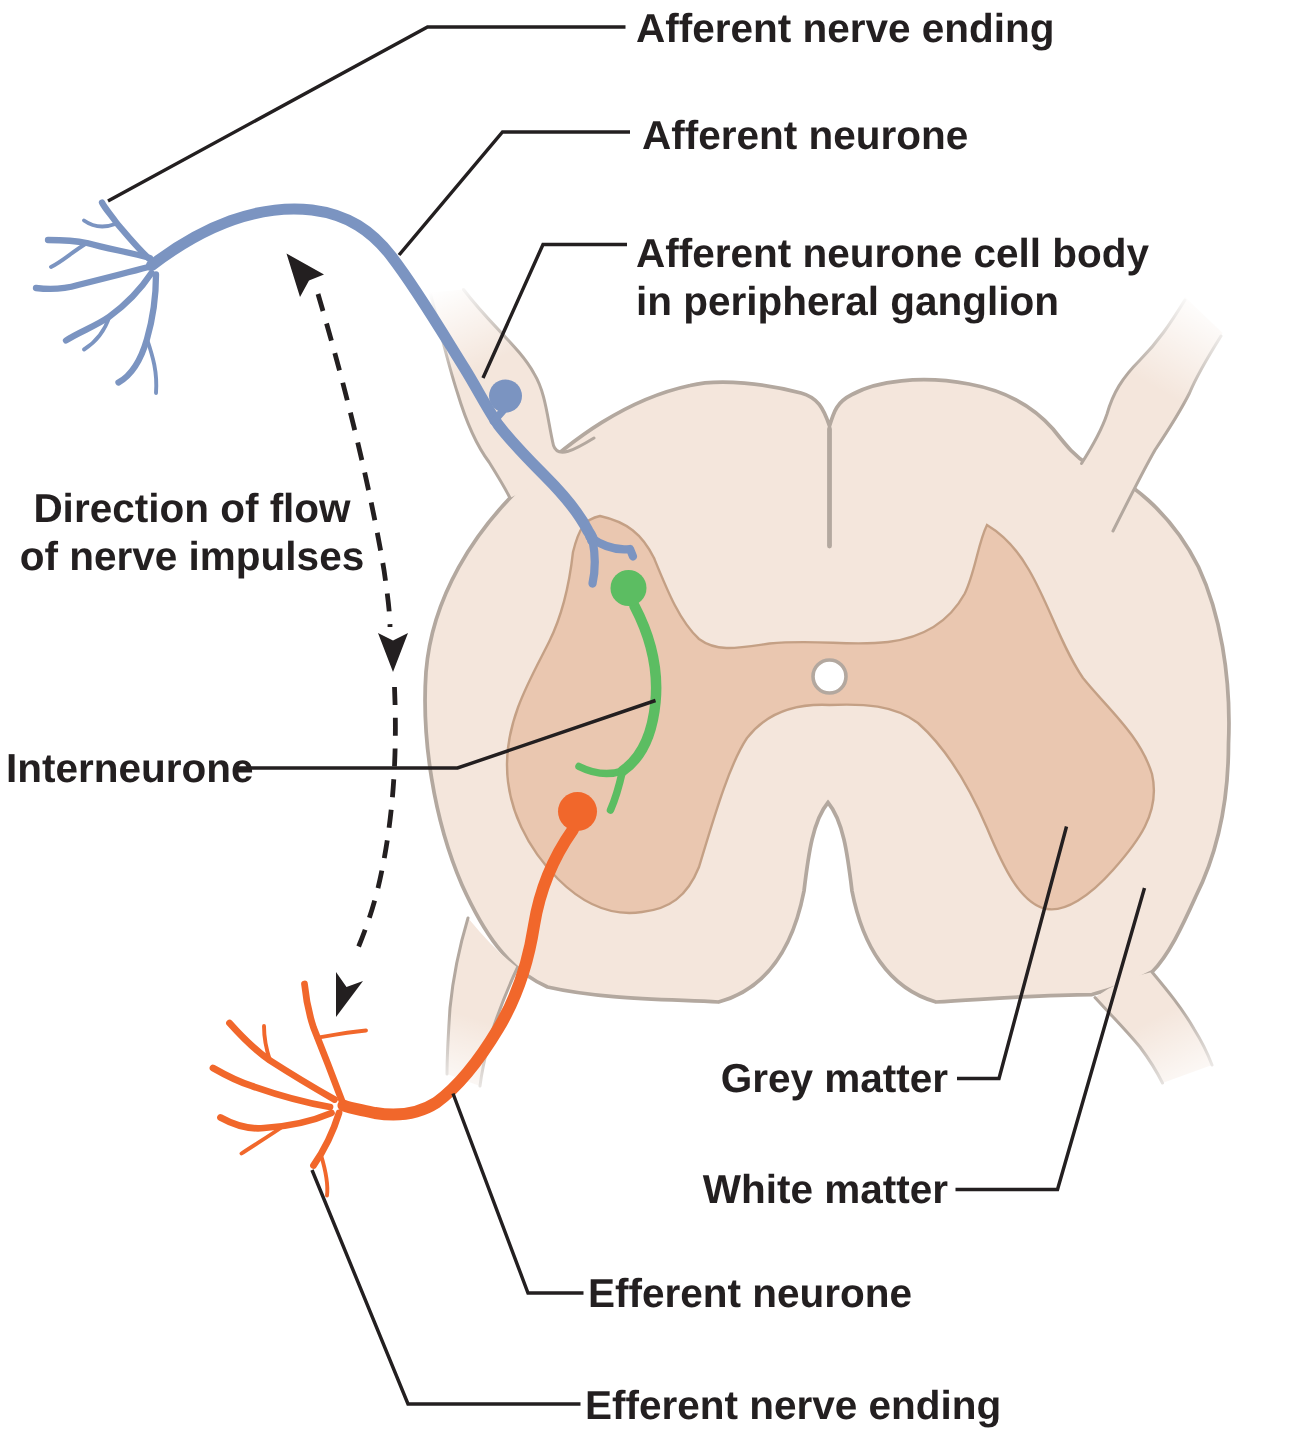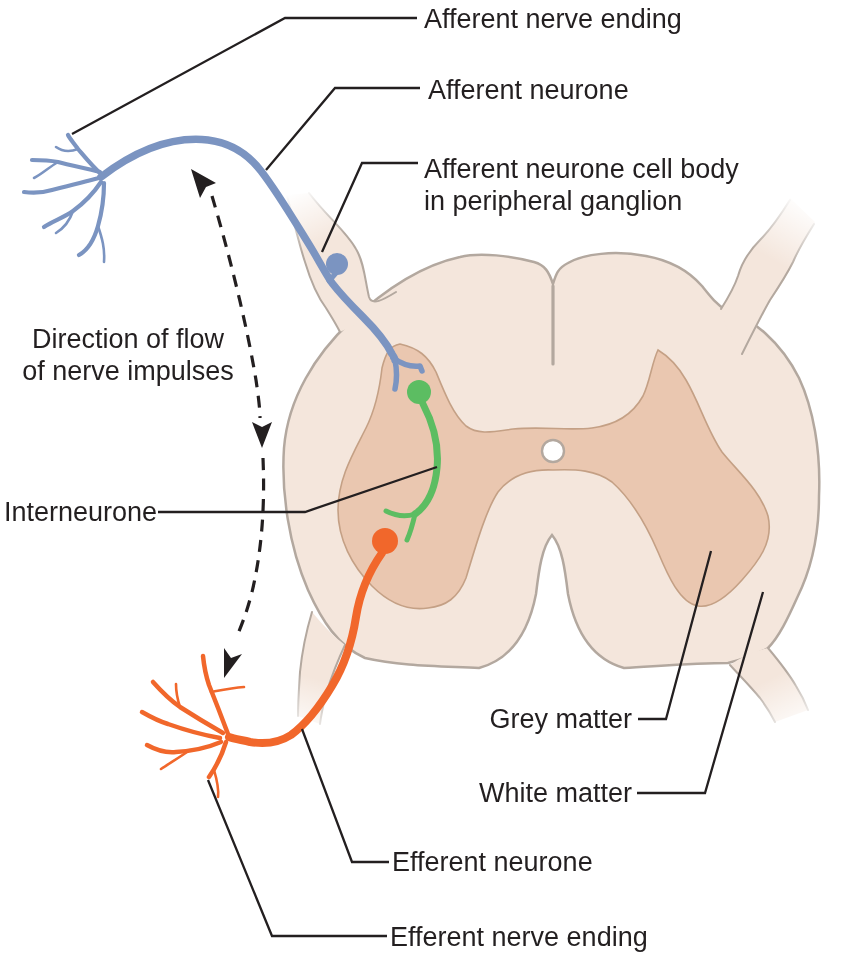--- a/index.html
+++ b/index.html
@@ -1,16 +1,16 @@
 <!DOCTYPE html>
 <html style="--afferent-neurone: #7b94c1; --interneurone: #5cbd62; --efferent-neurone: #f1672b; --white-matter: #f4e6dc; --grey-matter: #eac7b0; --outline: #b3a89f; --grey-matter-outline: #c4a085; --annotation: #231f20; --background: #ffffff;"><head>
 <meta charset="utf-8">
 <style>
   html,body{margin:0;padding:0;background:var(--background,#fff);}
-  .stage{position:relative;width:865px;height:961px;background:var(--background,#ffffff);font-family:"Liberation Sans",sans-serif;}
+  .stage{position:relative;width:865px;height:961px;background:var(--background,#ffffff);font-family:"Liberation Sans",sans-serif;font-weight:bold;}
   svg{display:block;}
   .cord{fill:var(--white-matter,#f4e6dc);stroke:var(--outline,#b3a89f);stroke-width:2.5;}
   .grey{fill:var(--grey-matter,#eac7b0);stroke:var(--grey-matter-outline,#c4a085);stroke-width:1.6;}
   .canal{fill:var(--background,#fff);stroke:var(--outline,#b3a89f);stroke-width:2.4;}
   .sulcus{fill:none;stroke:var(--outline,#b3a89f);stroke-width:3.2;stroke-linecap:round;}
   .tube{fill:var(--white-matter,#f4e6dc);stroke:none;}
   .tube-edge{fill:none;stroke:var(--outline,#b3a89f);stroke-width:2;stroke-linecap:round;}
   .nerve-blue{fill:none;stroke:var(--afferent-neurone,#7b94c1);stroke-linecap:round;stroke-linejoin:round;}
   .nerve-green{fill:none;stroke:var(--interneurone,#5cbd62);stroke-linecap:round;stroke-linejoin:round;}
   .nerve-orange{fill:none;stroke:var(--efferent-neurone,#f1672b);stroke-linecap:round;stroke-linejoin:round;}

